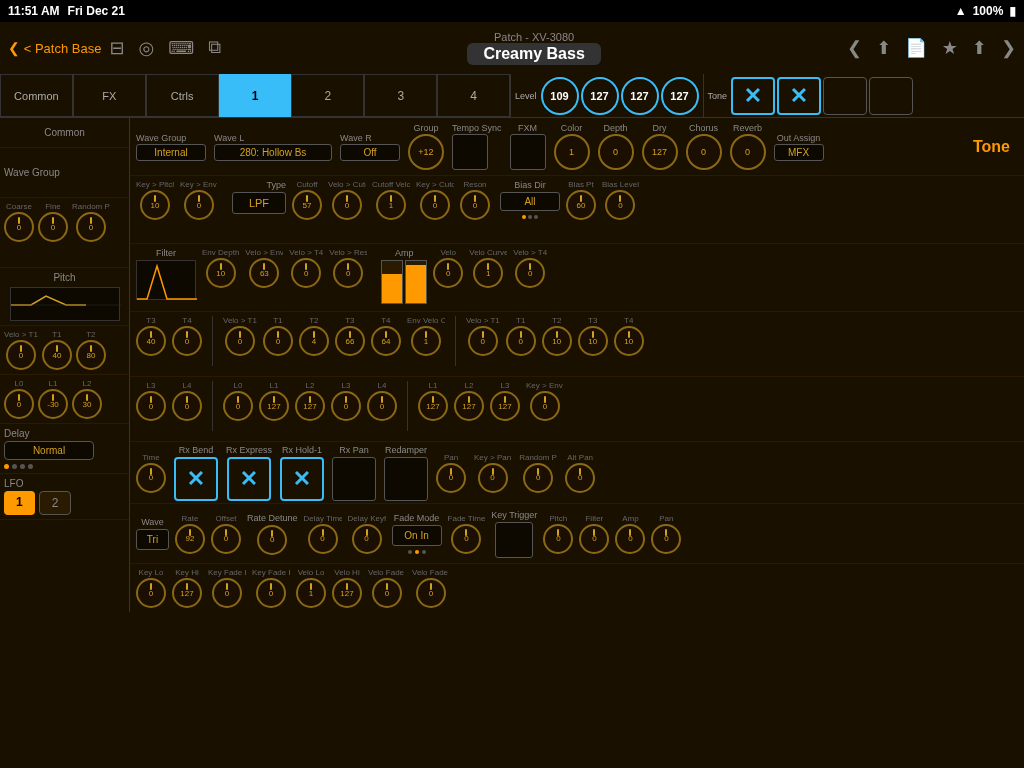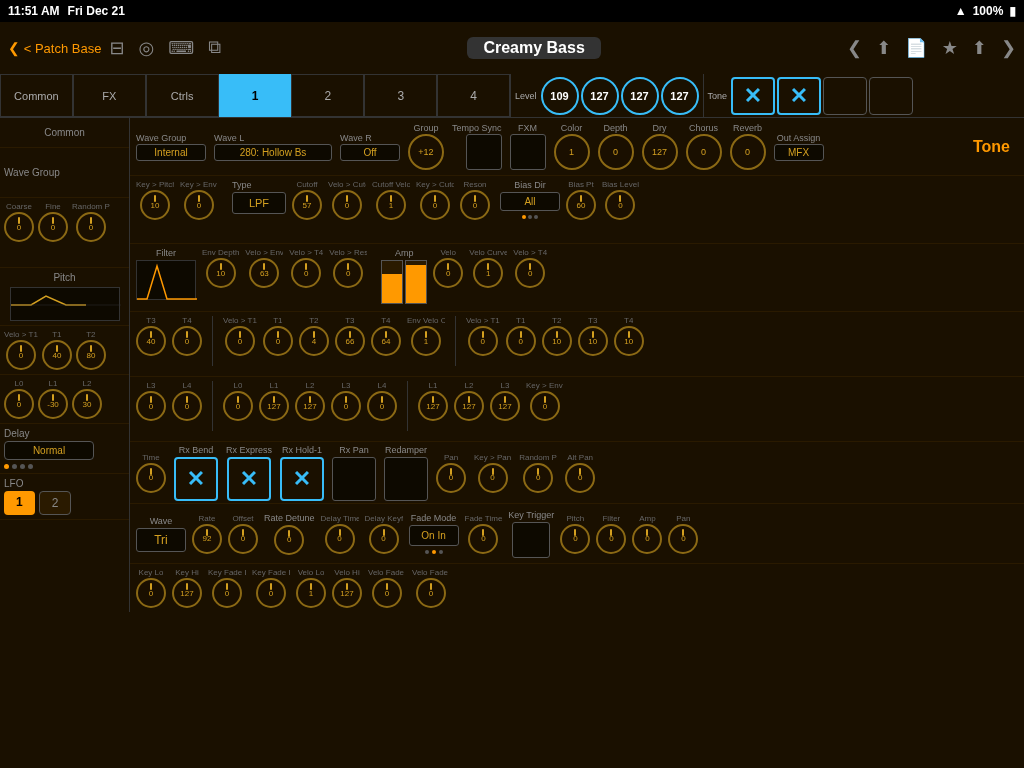--- a/index.html
+++ b/index.html
@@ -90,20 +90,21 @@
     <span>❮</span>
     <span style="font-size:13px;color:#f90;">&lt; Patch Base</span>
   </div>
   <div class="header-icons">
     <span>⊟</span>
     <span>◎</span>
     <span>⌨</span>
     <span>⧉</span>
   </div>
   <div class="patch-name-container">
+    <div class="patch-subtitle">Patch - XV-3080</div>
     <div class="patch-title">Creamy Bass</div>
   </div>
   <div class="header-right-icons">
     <span>❮</span>
     <span>⬆</span>
     <span>📄</span>
     <span>★</span>
     <span>⬆</span>
     <span>❯</span>
   </div>
@@ -302,21 +303,21 @@
         </div>
       </div>
 
       <div style="display:flex;flex-direction:column;align-items:center;gap:1px;">
         <span style="color:#888;font-size:9px;">Group</span>
         <div style="width:36px;height:36px;border-radius:50%;border:2px solid #8B6914;background:#1a0f00;display:flex;align-items:center;justify-content:center;color:#d4a020;font-size:9px;cursor:pointer;position:relative;">
           <span>+12</span>
         </div>
       </div>
 
-      <div style="display:flex;flex-direction:column;align-items:flex-end;gap:1px;">
+      <div style="display:flex;flex-direction:column;align-items:flex-start;gap:1px;">
         <span style="color:#888;font-size:9px;">Tempo Sync</span>
         <div style="width:36px;height:36px;background:#0d0900;border:1px solid #555;border-radius:3px;"></div>
       </div>
 
       <div style="display:flex;flex-direction:column;align-items:center;gap:1px;">
         <span style="color:#888;font-size:9px;">FXM</span>
         <div style="width:36px;height:36px;background:#0d0900;border:1px solid #555;border-radius:3px;"></div>
       </div>
 
       <div style="display:flex;flex-direction:column;align-items:center;gap:1px;">
@@ -374,21 +375,21 @@
             <span>10</span>
           </div>
       </div>
       <div class="kg">
         <span class="kl">Key &gt; Env T</span>
         <div class="knob32">
             <span>0</span>
           </div>
       </div>
 
-      <div style="display:flex;flex-direction:column;align-items:flex-start;gap:2px;margin-left:8px;">
+      <div style="display:flex;flex-direction:column;align-items:flex-end;gap:2px;margin-left:8px;">
         <span style="color:#888;font-size:9px;">Type</span>
         <div style="background:#0d0900;border:1px solid #555;border-radius:3px;padding:4px 8px;color:#d4a020;font-size:11px;width:54px;text-align:center;">
           <span>LPF</span>
         </div>
       </div>
 
       <div class="kg">
         <span class="kl">Cutoff</span>
         <div class="knob32">
             <span>57</span>
@@ -743,21 +744,21 @@
         <div class="knob32">
             <span>0</span>
           </div>
       </div>
     </div>
 
     <div style="display:flex;align-items:center;padding:4px 6px;gap:6px;border-bottom:1px solid #2a1a00;height:60px;">
 
       <div style="display:flex;flex-direction:column;align-items:center;gap:2px;">
         <span style="color:#888;font-size:9px;">Wave</span>
-        <div style="background:#0d0900;border:1px solid #555;border-radius:3px;padding:4px 8px;color:#d4a020;font-size:12px;width:50px;text-align:center;">
+        <div style="background:#0d0900;border:1px solid #555;border-radius:3px;padding:4px 8px;color:#d4a020;font-size:10px;width:33px;text-align:center;">
           <span>Tri</span>
         </div>
       </div>
 
       <div class="kg">
         <span class="kl">Rate</span>
         <div class="knob32">
             <span>92</span>
           </div>
       </div>

